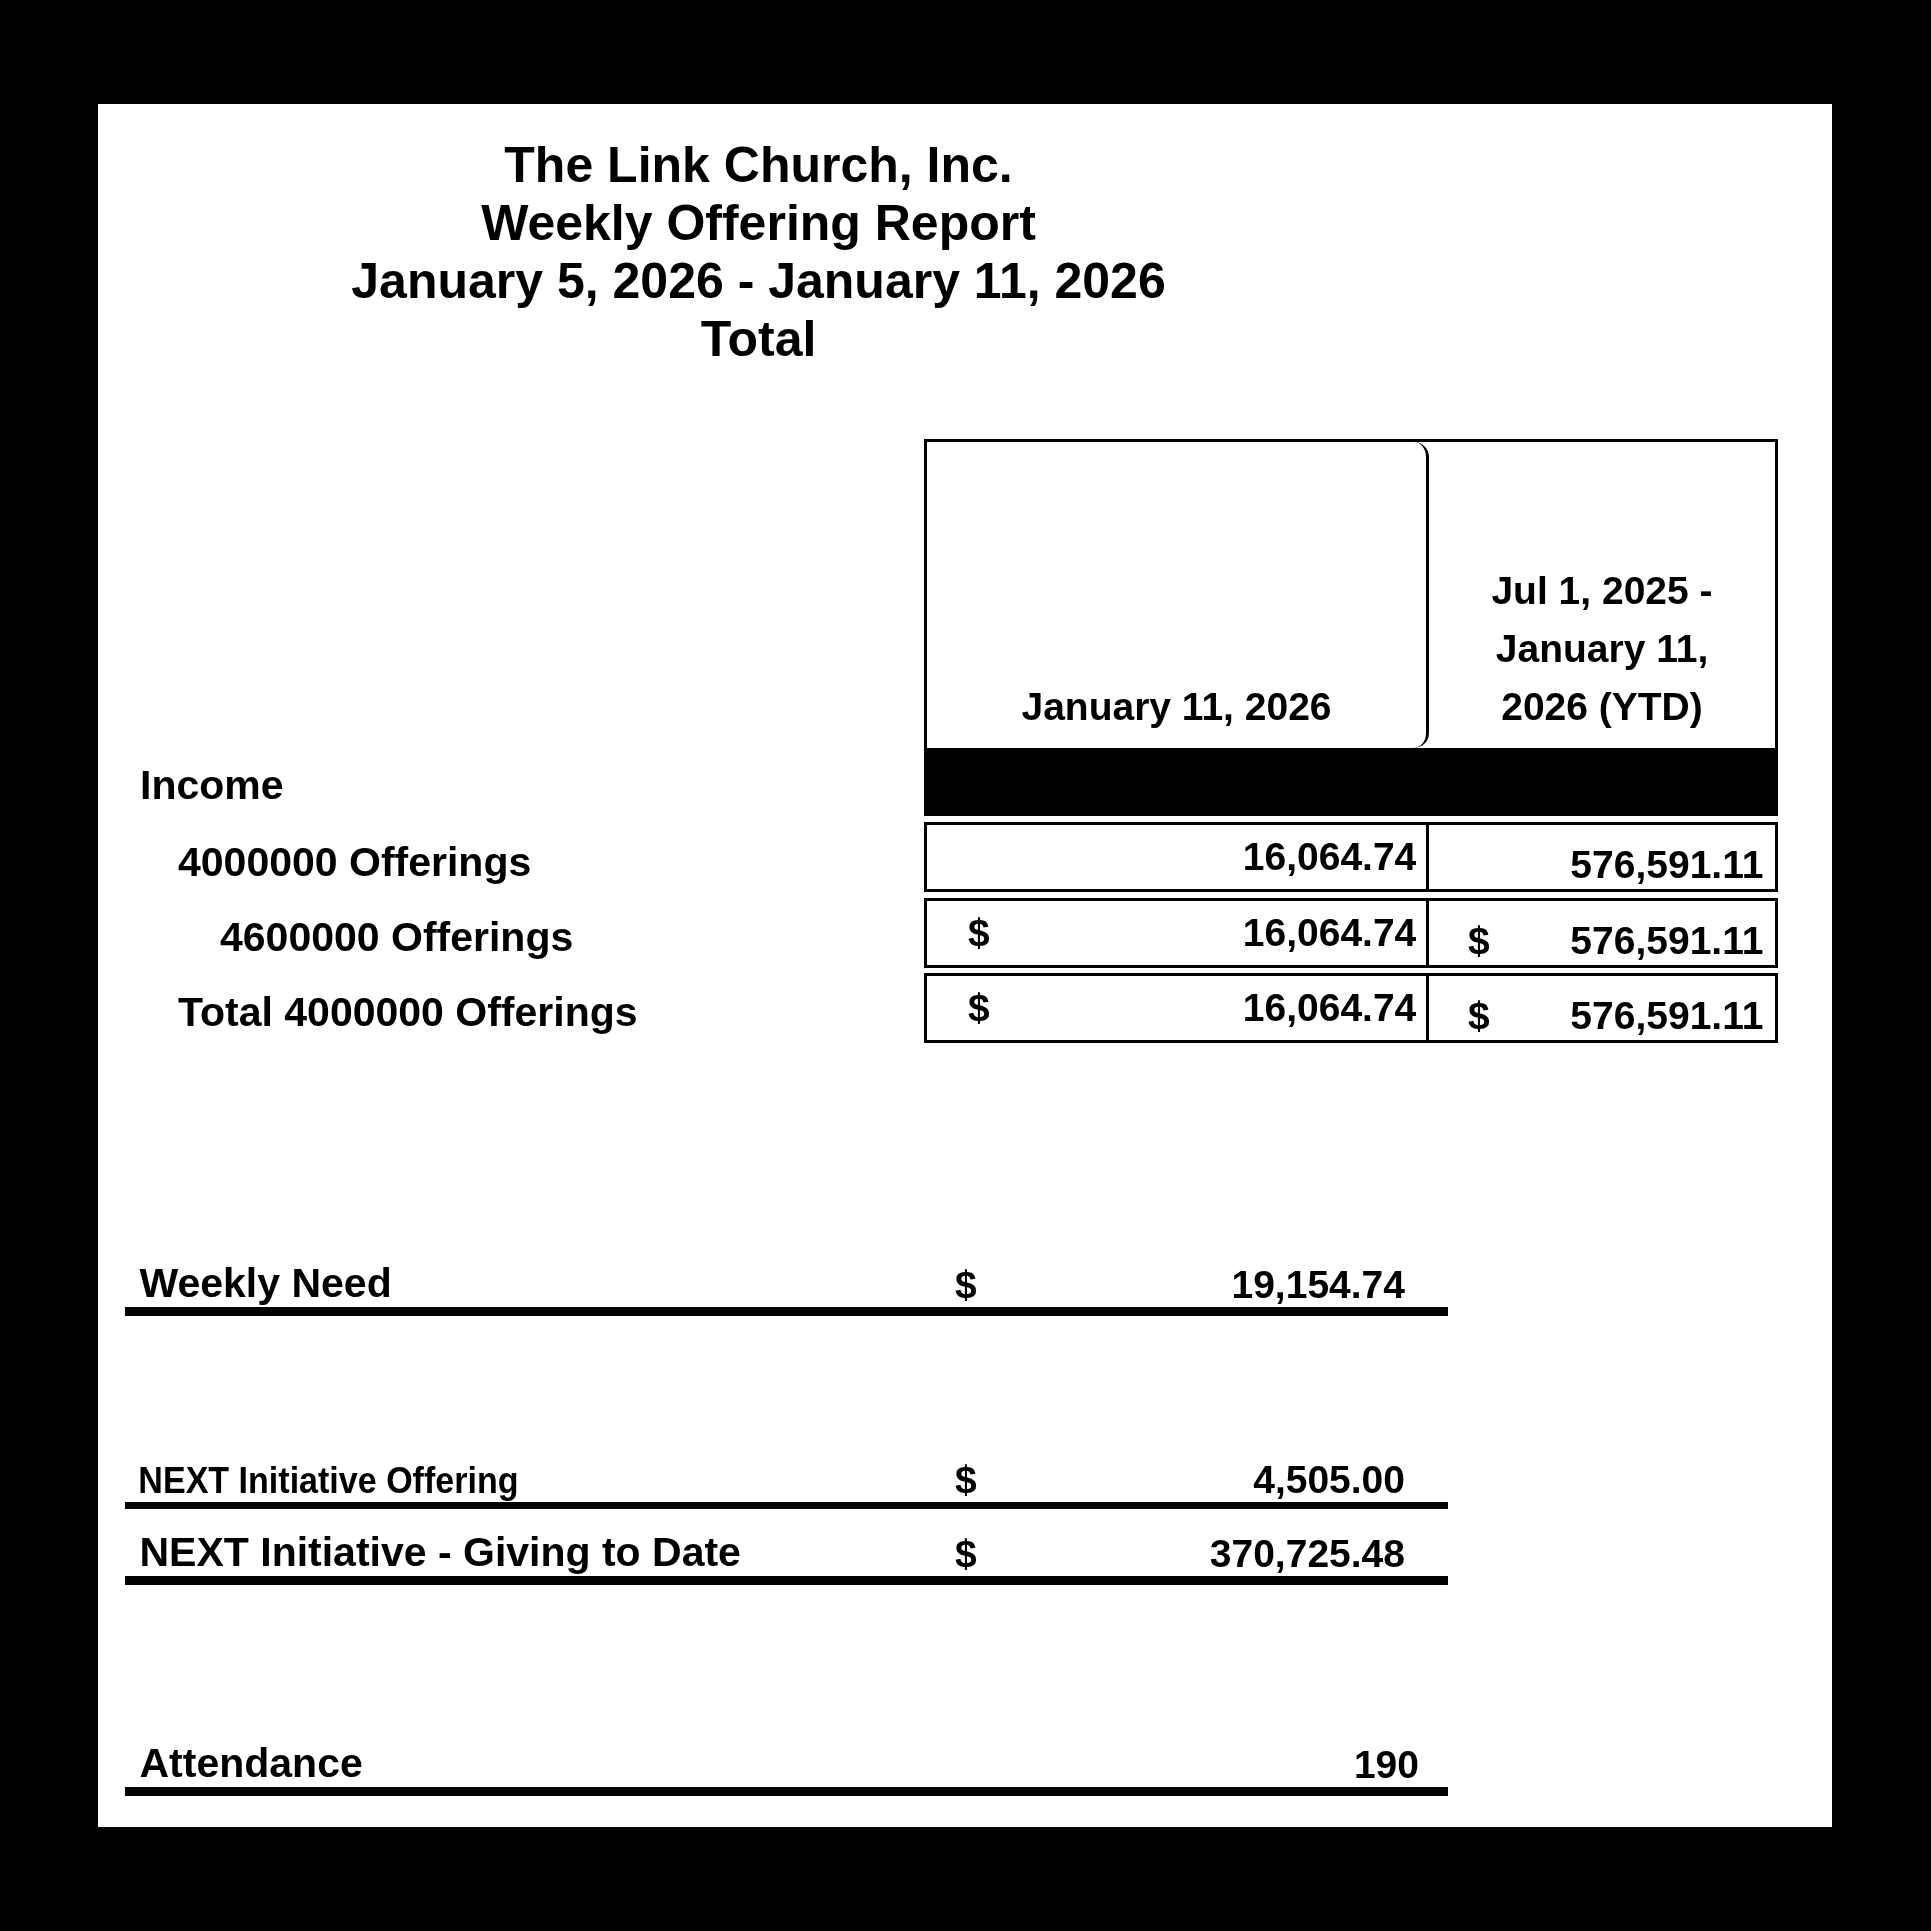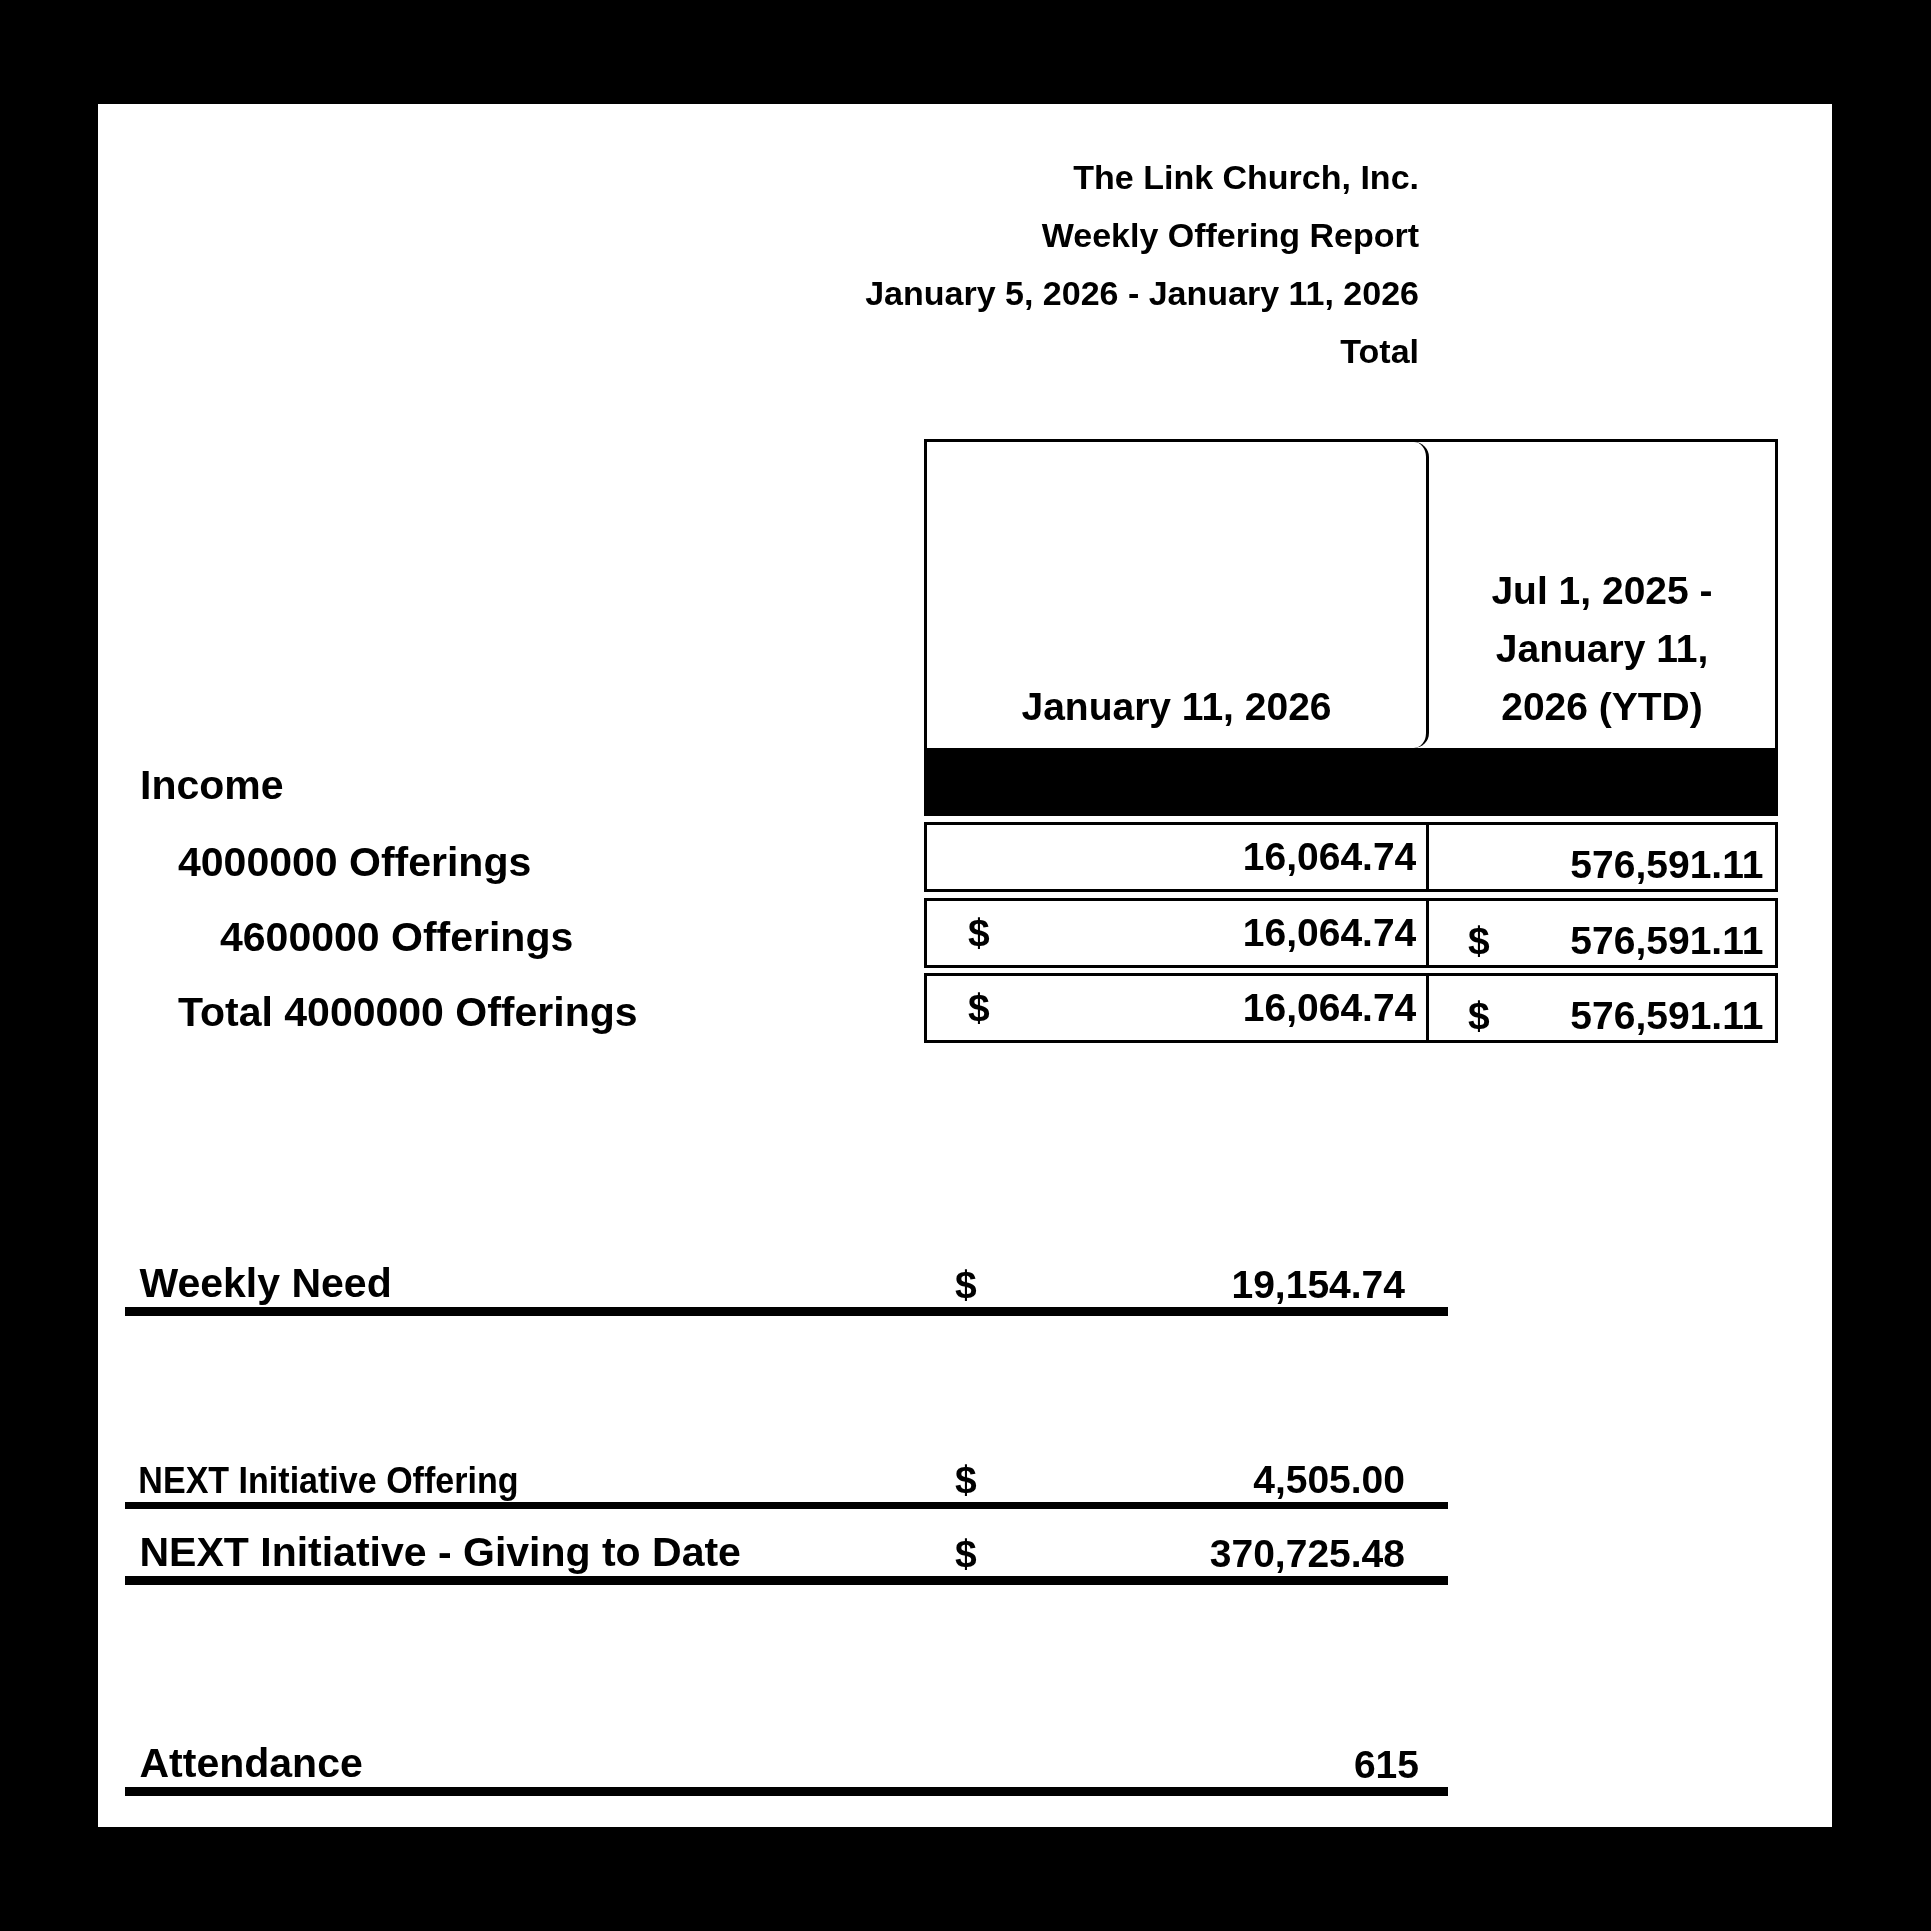--- a/index.html
+++ b/index.html
@@ -22,24 +22,24 @@
     top: 104px;
     width: 1734px;
     height: 1723px;
     background: #ffffff;
   }
 
   
   .title-block {
     position: absolute;
     left: 0;
-    top: 44px;
+    top: 32px;
     width: 1321px;
-    text-align: right;
-    font-size: 34px;
+    text-align: center;
+    font-size: 50px;
     line-height: 58px;
     white-space: nowrap;
   }
 
   
   .rowlabel {
     position: absolute;
     font-size: 41px;
     white-space: nowrap;
   }
@@ -210,17 +210,17 @@
 
   <div class="summary s3">
     <span class="slabel">NEXT Initiative - Giving to Date</span>
     <span class="sdollar">$</span>
     <span class="svalue">370,725.48</span>
   </div>
 
   <div class="summary s4">
     <span class="slabel">Attendance</span>
     <span class="sdollar"></span>
-    <span class="svalue">615</span>
+    <span class="svalue">190</span>
   </div>
 
 </div>
 
 
 </body></html>

